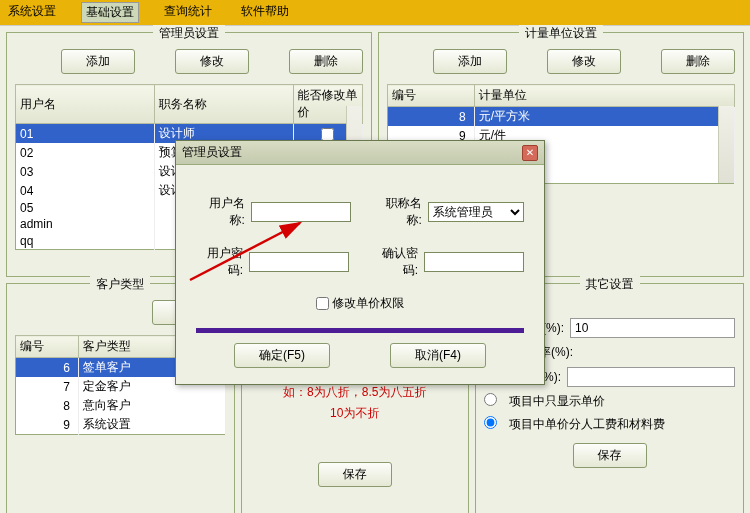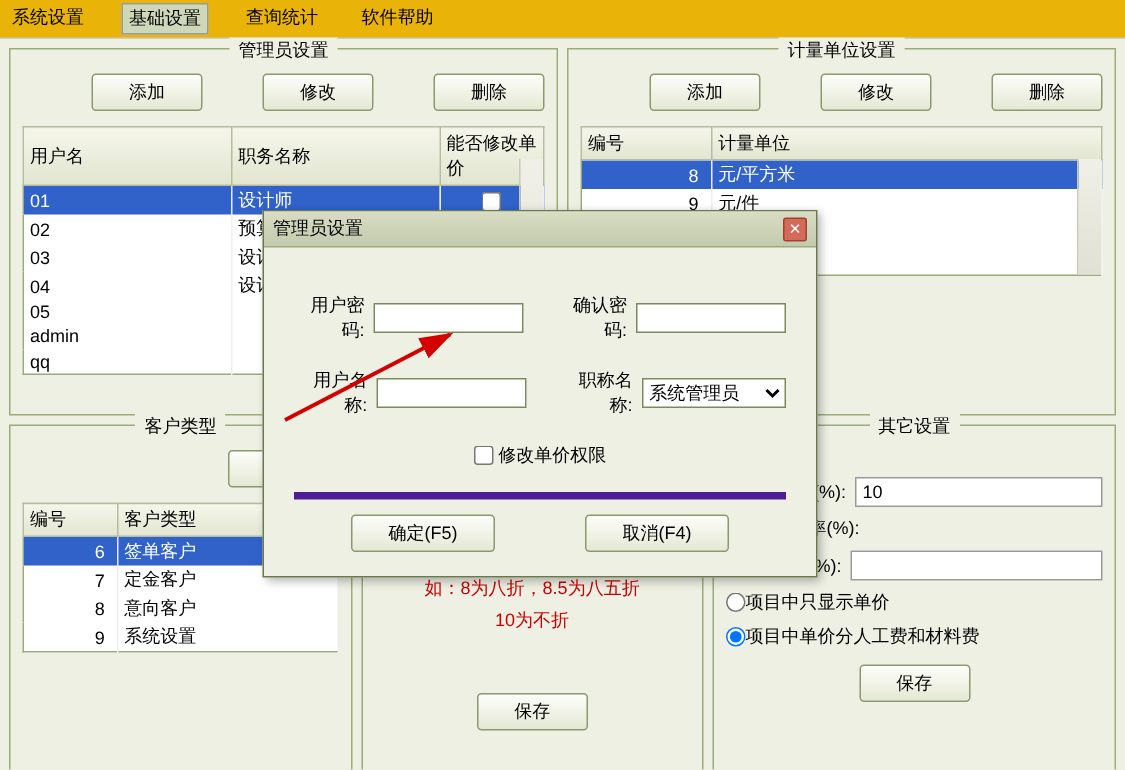--- a/index.html
+++ b/index.html
@@ -18,21 +18,21 @@
 tr.sel td{background:#3162c9;color:#fff}
 .num{text-align:right;padding-right:8px}
 .chk{text-align:center}
 input[type=checkbox]{vertical-align:middle}
 .bottom-grid{display:grid;grid-template-columns:1fr 1fr 1fr;gap:6px;grid-column:1/3}
 .field-row{display:flex;align-items:center;margin:6px 0;gap:6px}
 .field-row label{min-width:80px;text-align:right}
 .text-input{border:1px solid #999;background:#fff;padding:2px 4px;flex:1;height:20px}
 .small-input{width:60px}
 .red{color:#c00;text-align:center;margin:4px 0}
-.radio-row{margin:6px 0;display:flex;align-items:center;gap:0}
+.radio-row{margin:6px 0;display:flex;align-items:flex-start;gap:12px}
 
 .modal{position:absolute;left:175px;top:140px;width:370px;background:#eff0e4;border:1px solid #6a7850;box-shadow:2px 2px 6px rgba(0,0,0,.3);z-index:10}
 .modal-titlebar{background:linear-gradient(#d8ddc3,#c4caae);padding:3px 6px;display:flex;justify-content:space-between;align-items:center;border-bottom:1px solid #9aac7a}
 .modal-titlebar .close{width:16px;height:16px;background:#d46a5a;border:1px solid #a04030;color:#fff;display:flex;align-items:center;justify-content:center;border-radius:2px;cursor:pointer;font-size:10px}
 .modal-body{padding:30px 20px 16px}
 .modal-row{display:flex;align-items:center;margin-bottom:16px;gap:6px}
 .modal-row label{width:56px;text-align:right}
 .modal-row input[type=text],.modal-row input[type=password]{width:100px;border:1px solid #7a8a5e;height:20px;background:#fff;padding:0 3px}
 .modal-row select{width:110px;border:1px solid #7a8a5e;height:20px;background:#fff}
 .modal-chk{text-align:center;margin:10px 0 16px}
@@ -227,30 +227,30 @@
   </div>
 </div>
 
 <div class="modal">
   <div class="modal-titlebar">
     <span>管理员设置</span>
     <div class="close">✕</div>
   </div>
   <div class="modal-body">
     <div class="modal-row">
+      <label>用户名称:</label>
+      <input type="text" value="" style="">
+      <label style="margin-left:16px">职称名称:</label>
+      <select><option>系统管理员</option></select>
+    </div>
+    <div class="modal-row">
       <label>用户密码:</label>
       <input type="password" value="" style="">
       <label style="margin-left:16px">确认密码:</label>
       <input type="password" value="" style="">
-    </div>
-    <div class="modal-row">
-      <label>用户名称:</label>
-      <input type="text" value="" style="">
-      <label style="margin-left:16px">职称名称:</label>
-      <select><option>系统管理员</option></select>
     </div>
     <div class="modal-chk">
       <input type="checkbox" style="">
       <span>修改单价权限</span>
     </div>
     <div class="modal-btns">
       <button class="btn">确定(F5)</button>
       <button class="btn">取消(F4)</button>
     </div>
   </div>

